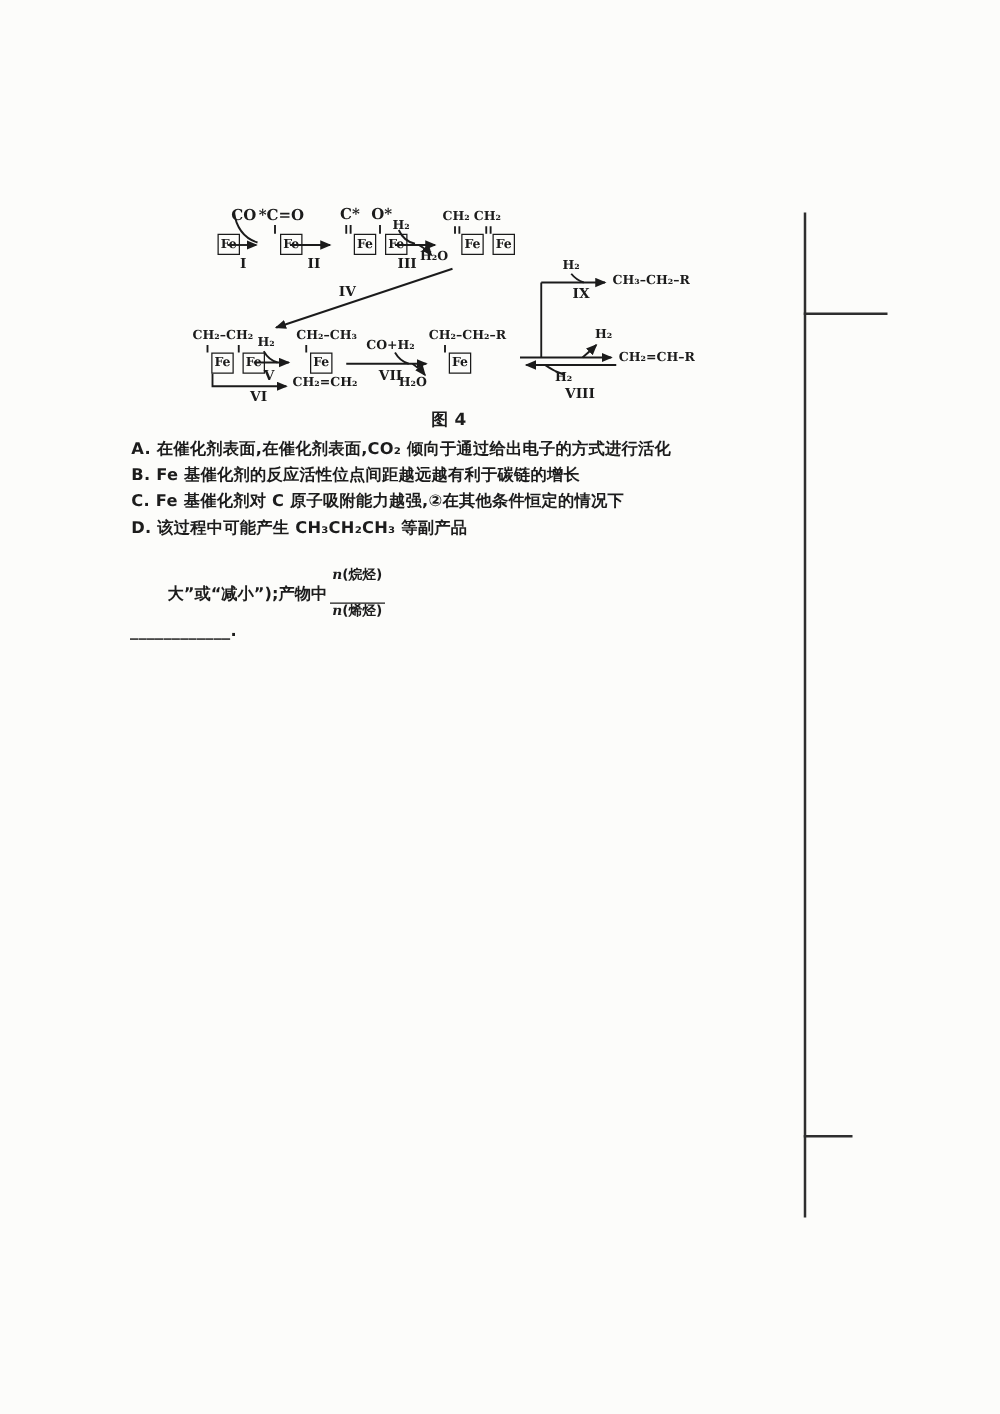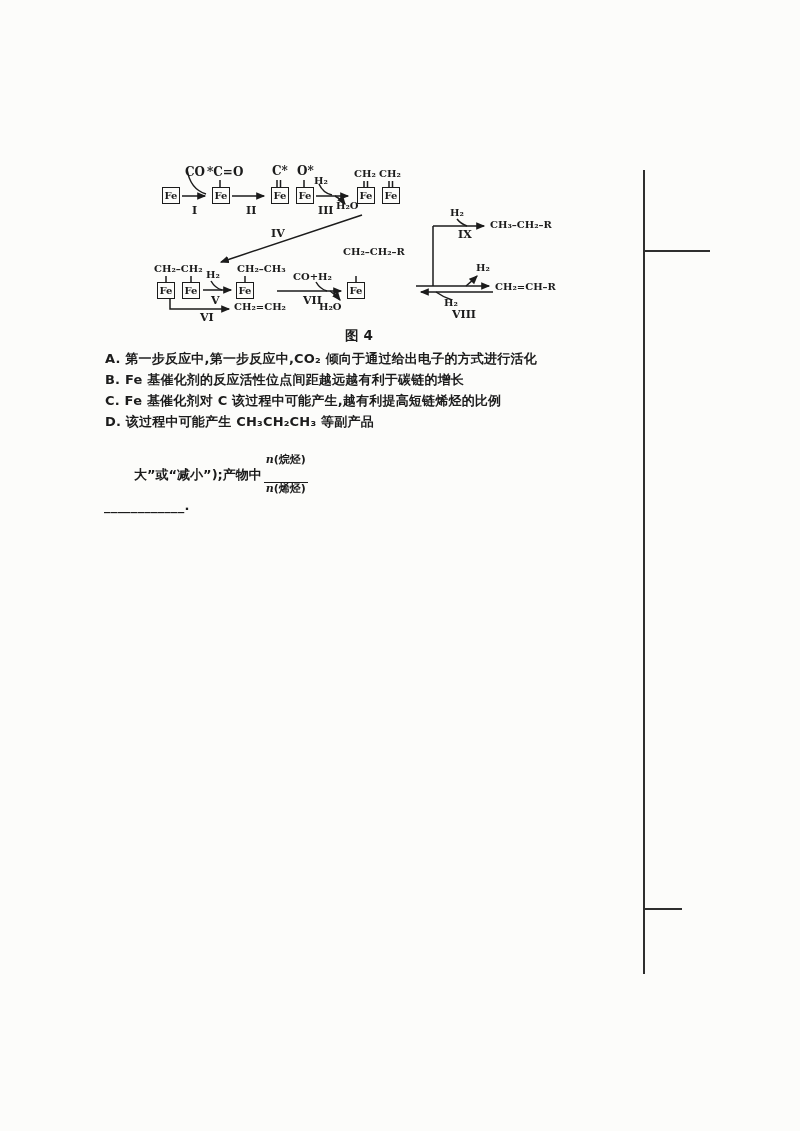--- a/index.html
+++ b/index.html
@@ -1,20 +1,20 @@
 <!DOCTYPE html>
 <html><head>
 <meta charset="utf-8">
 <style>
   html,body{margin:0;padding:0;background:#e8e8e8;}
   .page{position:relative;width:800px;height:1131px;background:#fcfcfa;overflow:hidden;
         font-family:"Liberation Sans",sans-serif;color:#1b1b1b;}
   .fe{position:absolute;box-sizing:border-box;width:18px;height:17px;border:1.6px solid #1b1b1b;
       display:flex;align-items:center;justify-content:center;
-      font:700 10px "DejaVu Serif",serif;background:transparent;letter-spacing:0;}
+      font:700 10px "DejaVu Serif",serif;background:transparent;letter-spacing:0;margin-left:12px;}
   .chem{position:absolute;font:700 10px "DejaVu Serif",serif;white-space:nowrap;letter-spacing:0;}
   .chem-lg{font-size:12px;}
   .rn{position:absolute;font:700 11px "DejaVu Serif",serif;white-space:nowrap;}
   .txt{position:absolute;font:700 13px "DejaVu Sans","Liberation Sans",sans-serif;
        white-space:nowrap;letter-spacing:0.2px;color:#1c1c1c;text-align:right;}
   .qline2{position:absolute;display:flex;align-items:center;height:26px;
           font:700 13px "DejaVu Sans","Liberation Sans",sans-serif;white-space:nowrap;color:#1c1c1c;margin-left:30px;}
   .frac{display:inline-flex;flex-direction:column;align-items:center;margin:0 2px;
         font:700 11px "DejaVu Sans","Liberation Sans",sans-serif;line-height:1.15;}
   .fr-top{border-bottom:1.4px solid #1b1b1b;padding:0 2px 15px;}
@@ -93,43 +93,43 @@
   <span class="chem chem-lg" style="left:297px;top:164px">O*</span>
   <span class="chem" style="left:314px;top:175px">H₂</span>
   <span class="chem" style="left:336px;top:200px">H₂O</span>
   <span class="chem" style="left:354px;top:168px">CH₂</span>
   <span class="chem" style="left:379px;top:168px">CH₂</span>
   <span class="chem" style="left:154px;top:263px">CH₂–CH₂</span>
   <span class="chem" style="left:206px;top:269px">H₂</span>
   <span class="chem" style="left:237px;top:263px">CH₂–CH₃</span>
   <span class="chem" style="left:293px;top:271px">CO+H₂</span>
   <span class="chem" style="left:319px;top:301px">H₂O</span>
-  <span class="chem" style="left:343px;top:246px">CH₂–CH₂–R</span>
+  <span class="chem" style="left:343px;top:263px">CH₂–CH₂–R</span>
   <span class="chem" style="left:234px;top:301px">CH₂=CH₂</span>
   <span class="chem" style="left:450px;top:207px">H₂</span>
   <span class="chem" style="left:490px;top:219px">CH₃–CH₂–R</span>
   <span class="chem" style="left:476px;top:262px">H₂</span>
   <span class="chem" style="left:495px;top:281px">CH₂=CH–R</span>
   <span class="chem" style="left:444px;top:297px">H₂</span>
 
   <span class="rn" style="left:192px;top:204px">I</span>
   <span class="rn" style="left:246px;top:204px">II</span>
   <span class="rn" style="left:318px;top:204px">III</span>
   <span class="rn" style="left:271px;top:227px">IV</span>
   <span class="rn" style="left:211px;top:294px">V</span>
   <span class="rn" style="left:200px;top:311px">VI</span>
   <span class="rn" style="left:303px;top:294px">VII</span>
   <span class="rn" style="left:452px;top:308px">VIII</span>
   <span class="rn" style="left:458px;top:228px">IX</span>
 
   <div class="txt" style="left:345px;top:327px;font-size:13.5px">图 4</div>
 
-  <div class="txt" style="left:105px;top:350px">A. 第一步反应中,第一步反应中,CO₂ 倾向于通过给出电子的方式进行活化</div>
+  <div class="txt" style="left:105px;top:350px">A. 在催化剂表面,在催化剂表面,CO₂ 倾向于通过给出电子的方式进行活化</div>
   <div class="txt" style="left:105px;top:371px">B. Fe 基催化剂的反应活性位点间距越远越有利于碳链的增长</div>
-  <div class="txt" style="left:105px;top:392px">C. Fe 基催化剂对 C 该过程中可能产生,越有利提高短链烯烃的比例</div>
+  <div class="txt" style="left:105px;top:392px">C. Fe 基催化剂对 C 原子吸附能力越强,②在其他条件恒定的情况下</div>
   <div class="txt" style="left:105px;top:413px">D. 该过程中可能产生 CH₃CH₂CH₃ 等副产品</div>
 
 
   <div class="qline2" style="left:104px;top:462px">
     <span>大”或“减小”);产物中</span>
     <span class="frac">
       <span class="fr-top"><em>n</em><span>(烷烃)</span></span>
       <span class="fr-bot"><em>n</em><span>(烯烃)</span></span>
     </span>
   </div>

